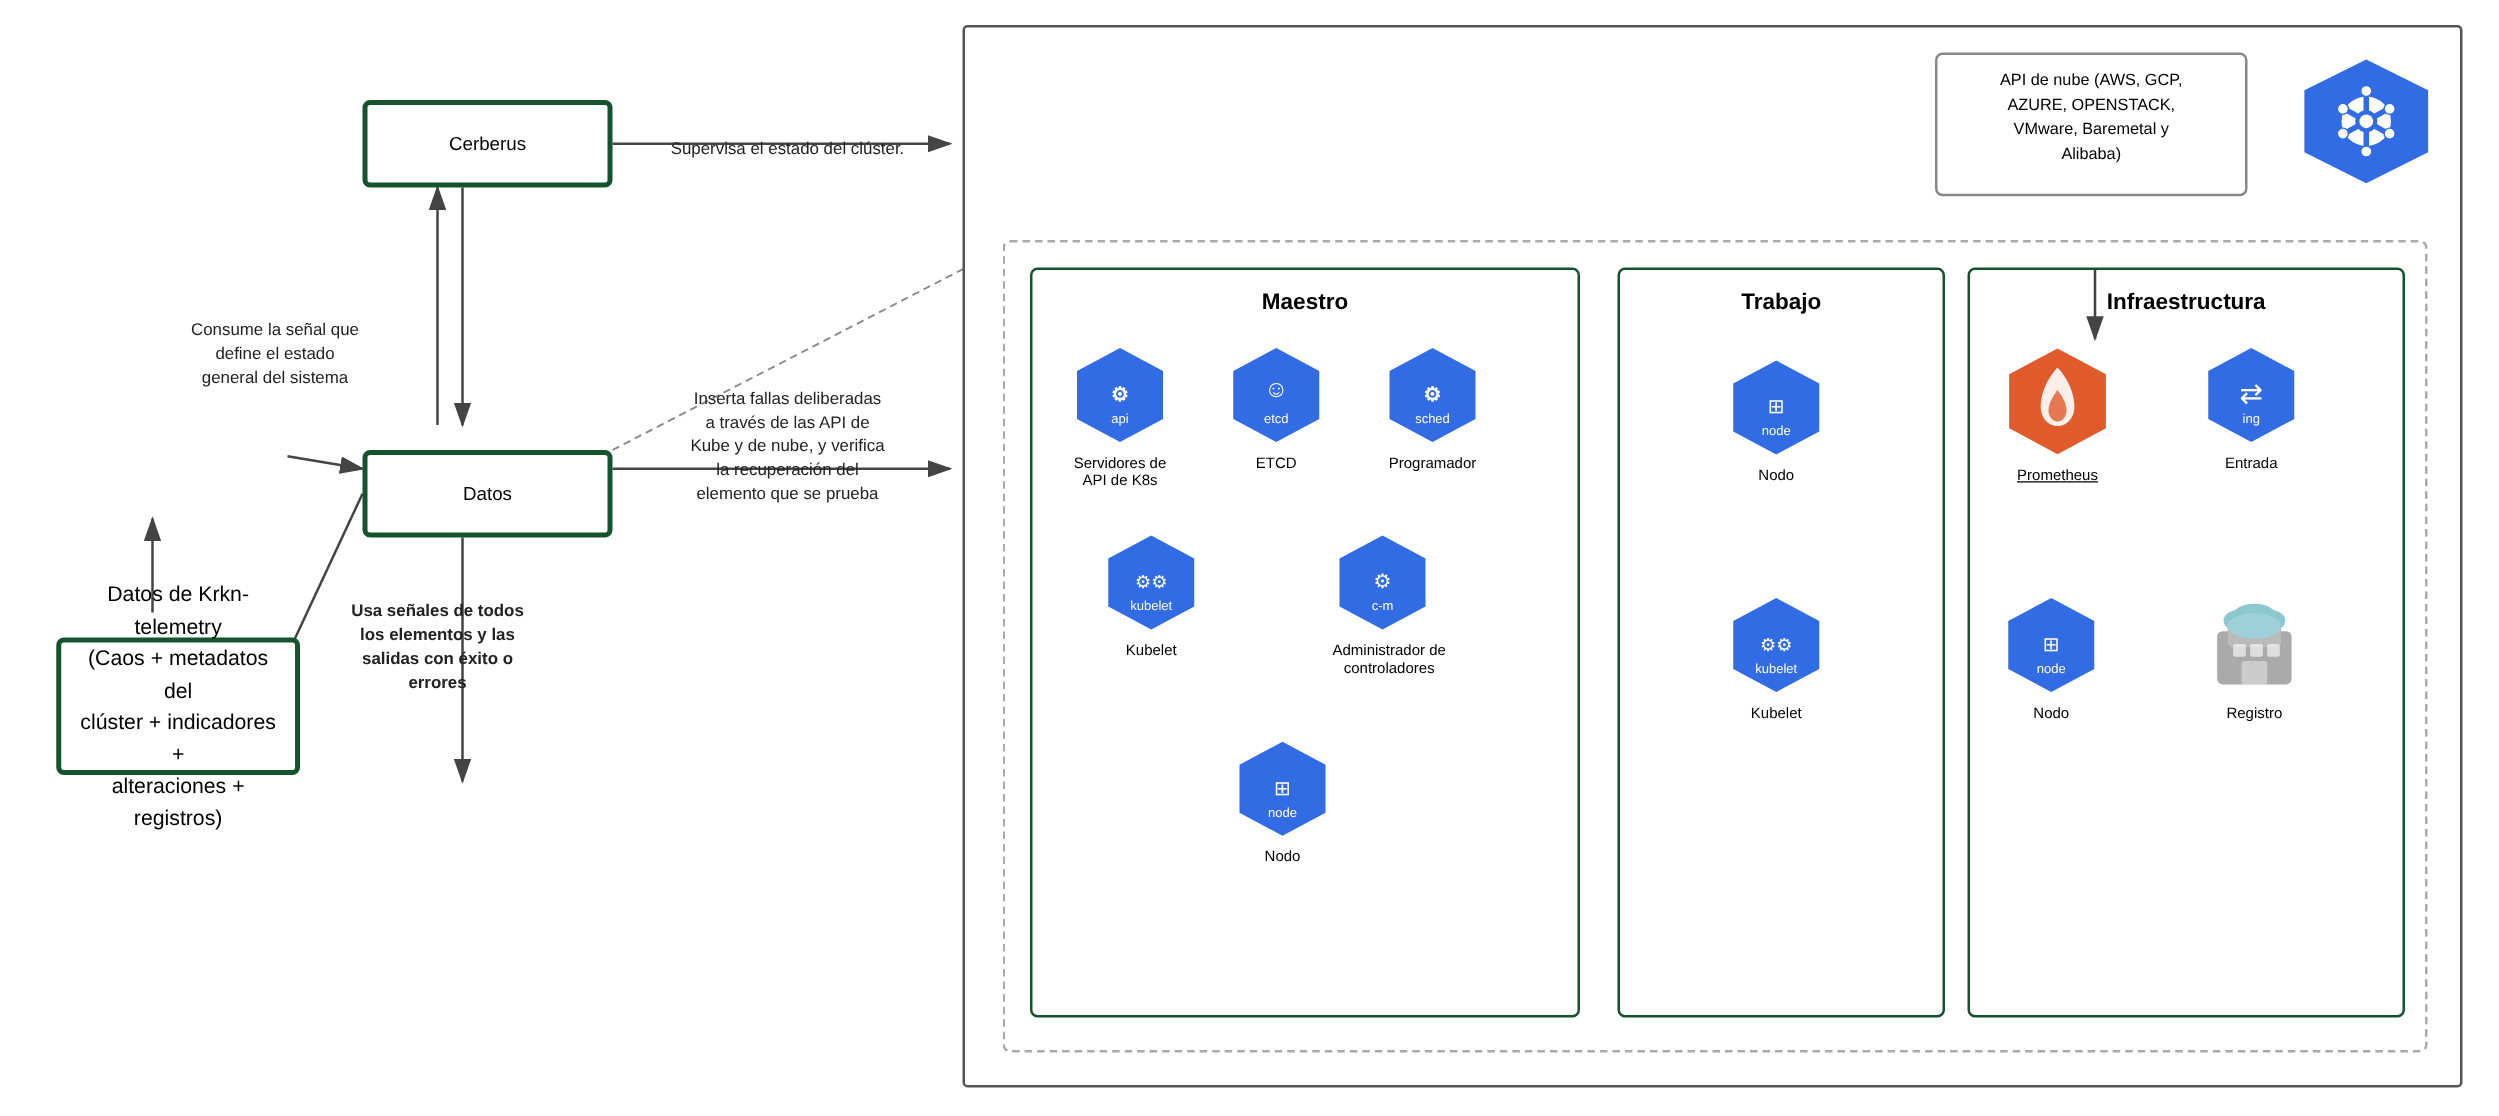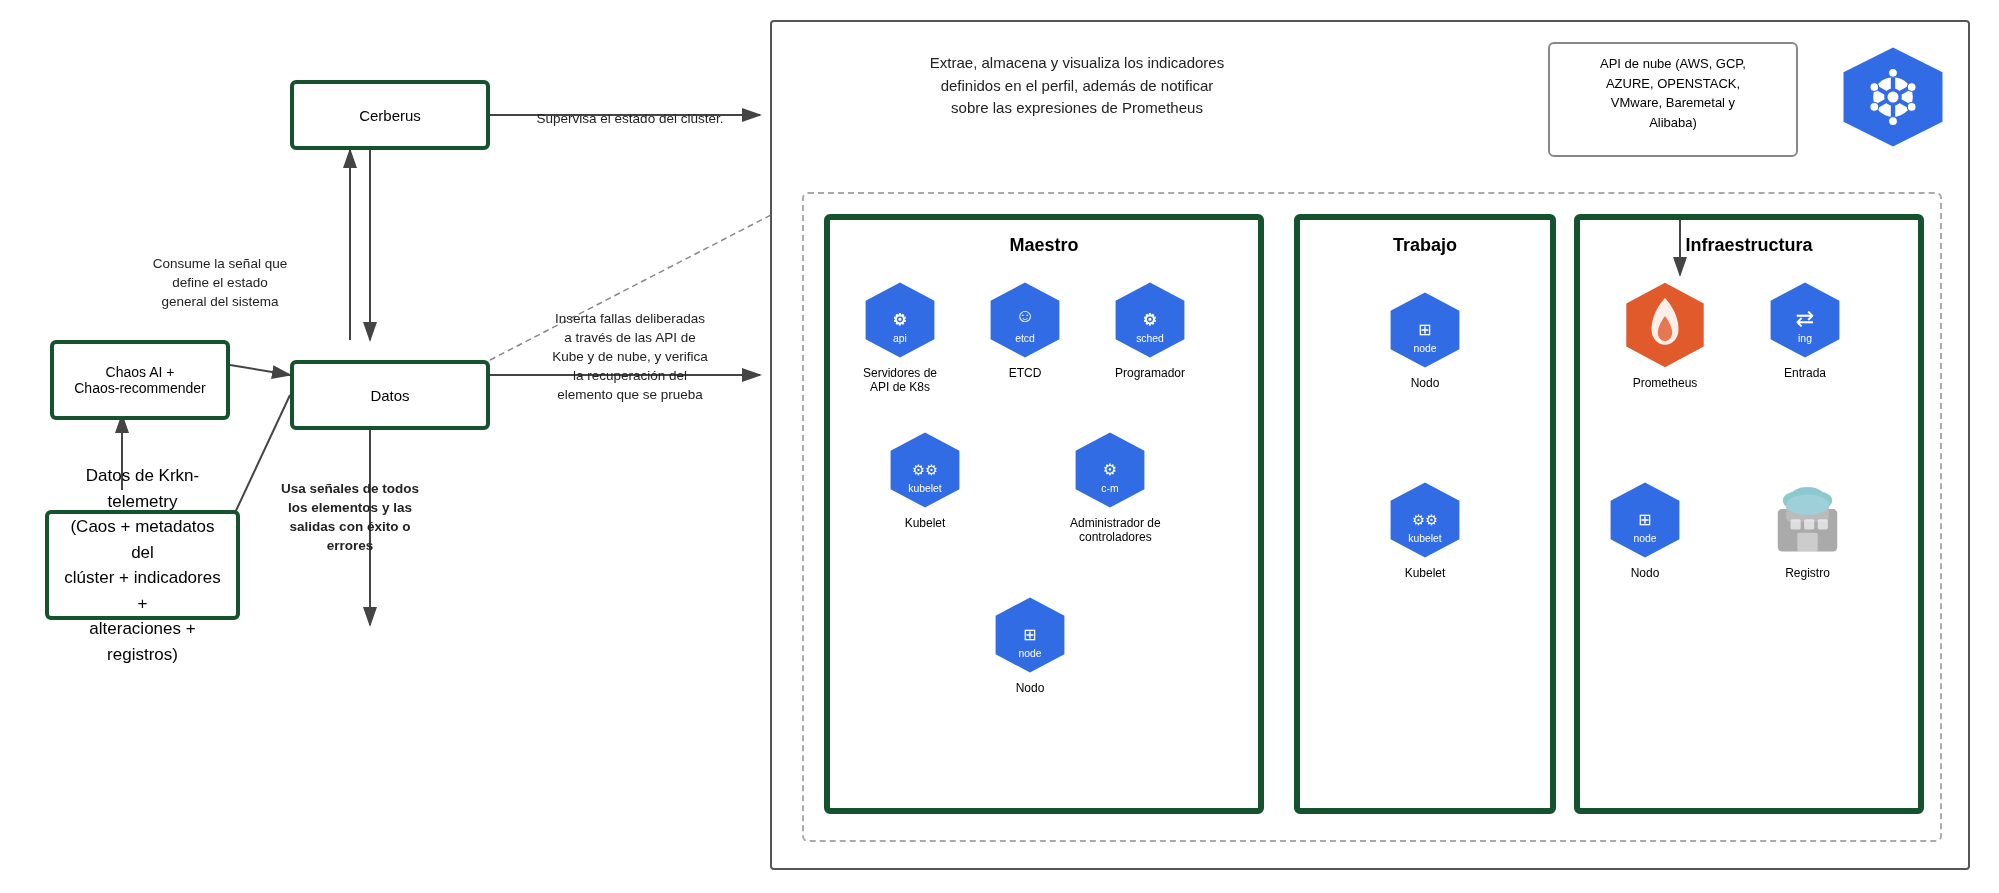--- a/index.html
+++ b/index.html
@@ -159,21 +159,21 @@
       left: 30px;
       width: 1140px;
       height: 650px;
       border: 2px dashed #aaa;
       border-radius: 6px;
     }
 
     
     .section-box {
       position: absolute;
-      border: 6px solid #14532d;
+      border: 2px solid #14532d;
       border-radius: 6px;
       background: #fff;
       top: 20px;
     }
     .section-maestro {
       left: 20px;
       width: 440px;
       height: 600px;
     }
     .section-trabajo {
@@ -233,24 +233,20 @@
   <div class="left-flow">
 
     <div class="box box-cerberus">
       <span>Cerberus</span>
     </div>
 
     <div class="box box-kraken">
       <span>Datos</span>
     </div>
 
-    <div class="box box-chaos" style="font-size:14px; text-align:center; white-space:pre-line;">
-      <span>Chaos AI +
-Chaos-recommender</span>
-    </div>
 
     <div class="box box-data" style="font-size:17px; text-align:center; white-space:pre-line; line-height:1.5;">
       <span>Datos de Krkn-telemetry
 (Caos + metadatos del
 clúster + indicadores +
 alteraciones + registros)</span>
     </div>
 
 
     <div class="flow-label" style="left:510px; top:90px; width:200px;">
@@ -267,23 +263,20 @@
     </div>
 
     <div class="flow-label" style="left:230px; top:460px; width:200px;font-weight:bold;">
       <span>Usa señales de todos<br>los elementos y las<br>salidas con éxito o<br>errores</span>
     </div>
 
   </div>
 
   <div class="right-panel">
 
-    <div class="right-panel-header">
-      <span>Extrae, almacena y visualiza los indicadores<br>definidos en el perfil, además de notificar<br>sobre las expresiones de Prometheus</span>
-    </div>
 
     <div class="cloud-api-box">
       <span>API de nube (AWS, GCP,<br>AZURE, OPENSTACK,<br>VMware, Baremetal y<br>Alibaba)</span>
     </div>
 
     <div style="position:absolute; top:20px; right:20px; width:110px; height:110px;">
       <svg viewBox="0 0 100 100" width="110" height="110">
         <polygon points="50,5 95,27.5 95,72.5 50,95 5,72.5 5,27.5" fill="#326ce5"></polygon>
         <circle cx="50" cy="50" r="18" fill="white"></circle>
 
@@ -382,21 +375,21 @@
             <text x="50" y="78" text-anchor="middle" fill="white" font-size="13">kubelet</text>
           </svg>
           <div style="text-align:center; font-size:12px; margin-top:2px;">Kubelet</div>
         </div>
 
       </div>
 
       <div class="section-box section-infra">
         <div class="section-title">Infraestructura</div>
 
-        <div style="position:absolute; top:60px; left:40px;">
+        <div style="position:absolute; top:60px; left:25px;text-decoration:underline;">
           <svg viewBox="0 0 100 100" width="90" height="90">
             <polygon points="50,3 93,26 93,74 50,97 7,74 7,26" fill="#e05a2b"></polygon>
 
             <path d="M50,20 C50,20 35,35 35,55 C35,65 42,72 50,72 C58,72 65,65 65,55 C65,35 50,20 50,20 Z" fill="#fff" opacity="0.9"></path>
             <path d="M50,40 C50,40 42,50 42,58 C42,64 46,68 50,68 C54,68 58,64 58,58 C58,50 50,40 50,40 Z" fill="#e05a2b" opacity="0.8"></path>
           </svg>
           <div style="text-align:center; font-size:12px; margin-top:2px;">Prometheus</div>
         </div>
 
         <div style="position:absolute; top:60px; left:185px;">

